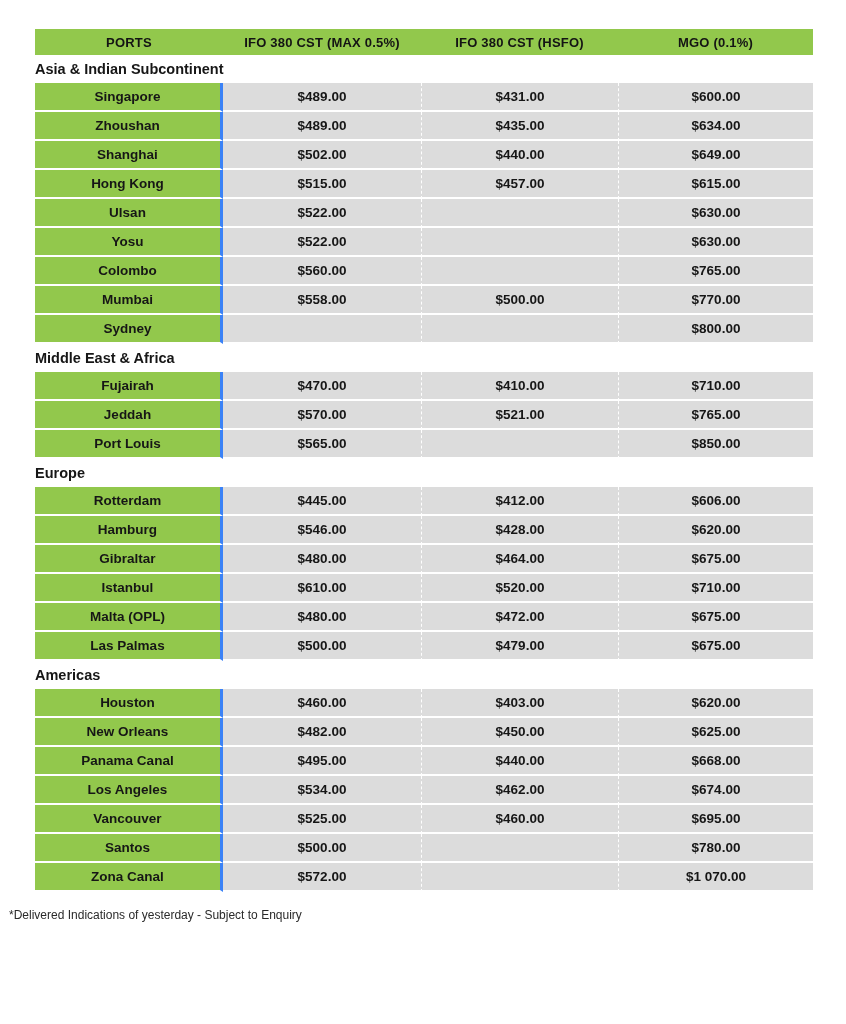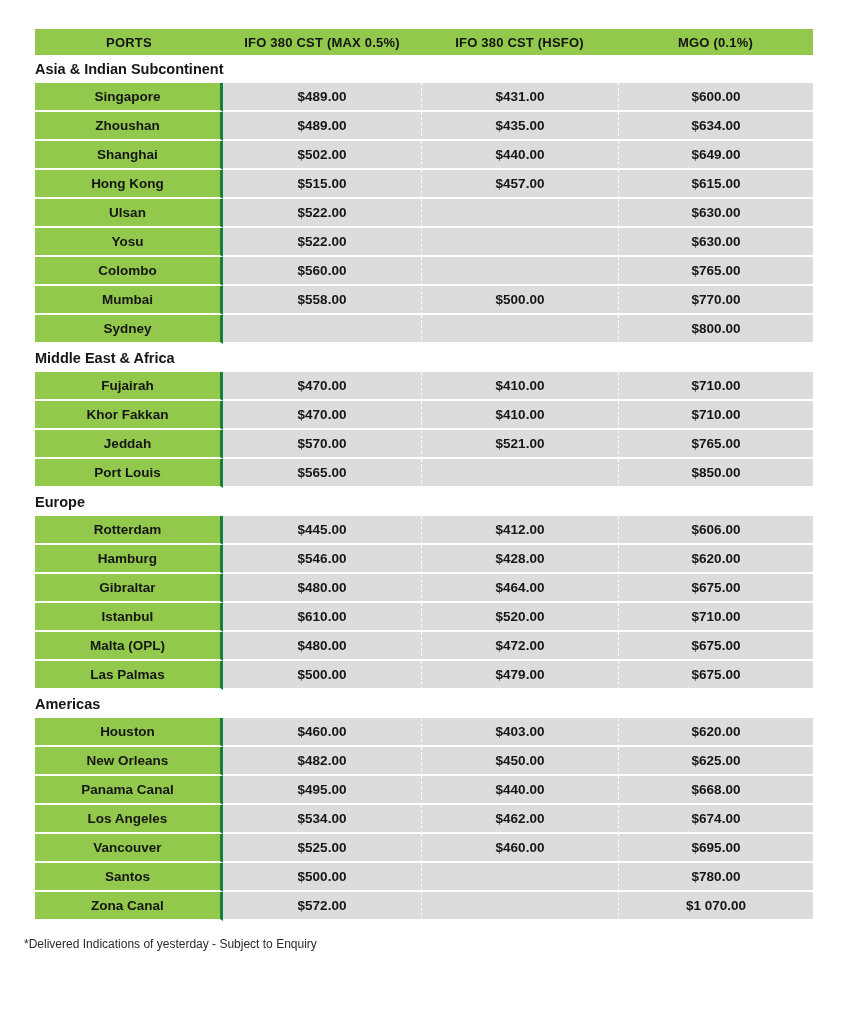--- a/index.html
+++ b/index.html
@@ -56,31 +56,31 @@
     height: 29px;
     border-bottom: 2px solid #ffffff;
     text-align: center;
     vertical-align: middle;
     font-size: 13.5px;
     font-weight: bold;
     color: #161616;
   }
   td.port-cell {
     background: var(--green);
-    border-right: 3px solid #15803d;
+    border-right: 3px solid #3b82f6;
   }
   td.price-cell {
     background: var(--gray);
   }
   td.price-cell + td.price-cell {
     border-left: 1px dashed rgba(255,255,255,0.95);
     text-align: center;
   }
   .footnote {
-    margin: 3px 0 0 24px;
+    margin: 3px 0 0 9px;
     font-size: 12px;
     font-weight: 400;
     color: #2a2a2a;
   }
 </style>
 </head>
 <body>
 
 <div class="page">
   <table class="price-table">
@@ -159,26 +159,20 @@
         <tr class="section-row">
           <td colspan="4">Middle East &amp; Africa</td>
         </tr>
         <tr class="data-row">
           <td class="port-cell">Fujairah</td>
           <td class="price-cell">$470.00</td>
           <td class="price-cell">$410.00</td>
           <td class="price-cell">$710.00</td>
         </tr>
         <tr class="data-row">
-          <td class="port-cell">Khor Fakkan</td>
-          <td class="price-cell">$470.00</td>
-          <td class="price-cell">$410.00</td>
-          <td class="price-cell">$710.00</td>
-        </tr>
-        <tr class="data-row">
           <td class="port-cell">Jeddah</td>
           <td class="price-cell">$570.00</td>
           <td class="price-cell">$521.00</td>
           <td class="price-cell">$765.00</td>
         </tr>
         <tr class="data-row">
           <td class="port-cell">Port Louis</td>
           <td class="price-cell">$565.00</td>
           <td class="price-cell"></td>
           <td class="price-cell">$850.00</td>

